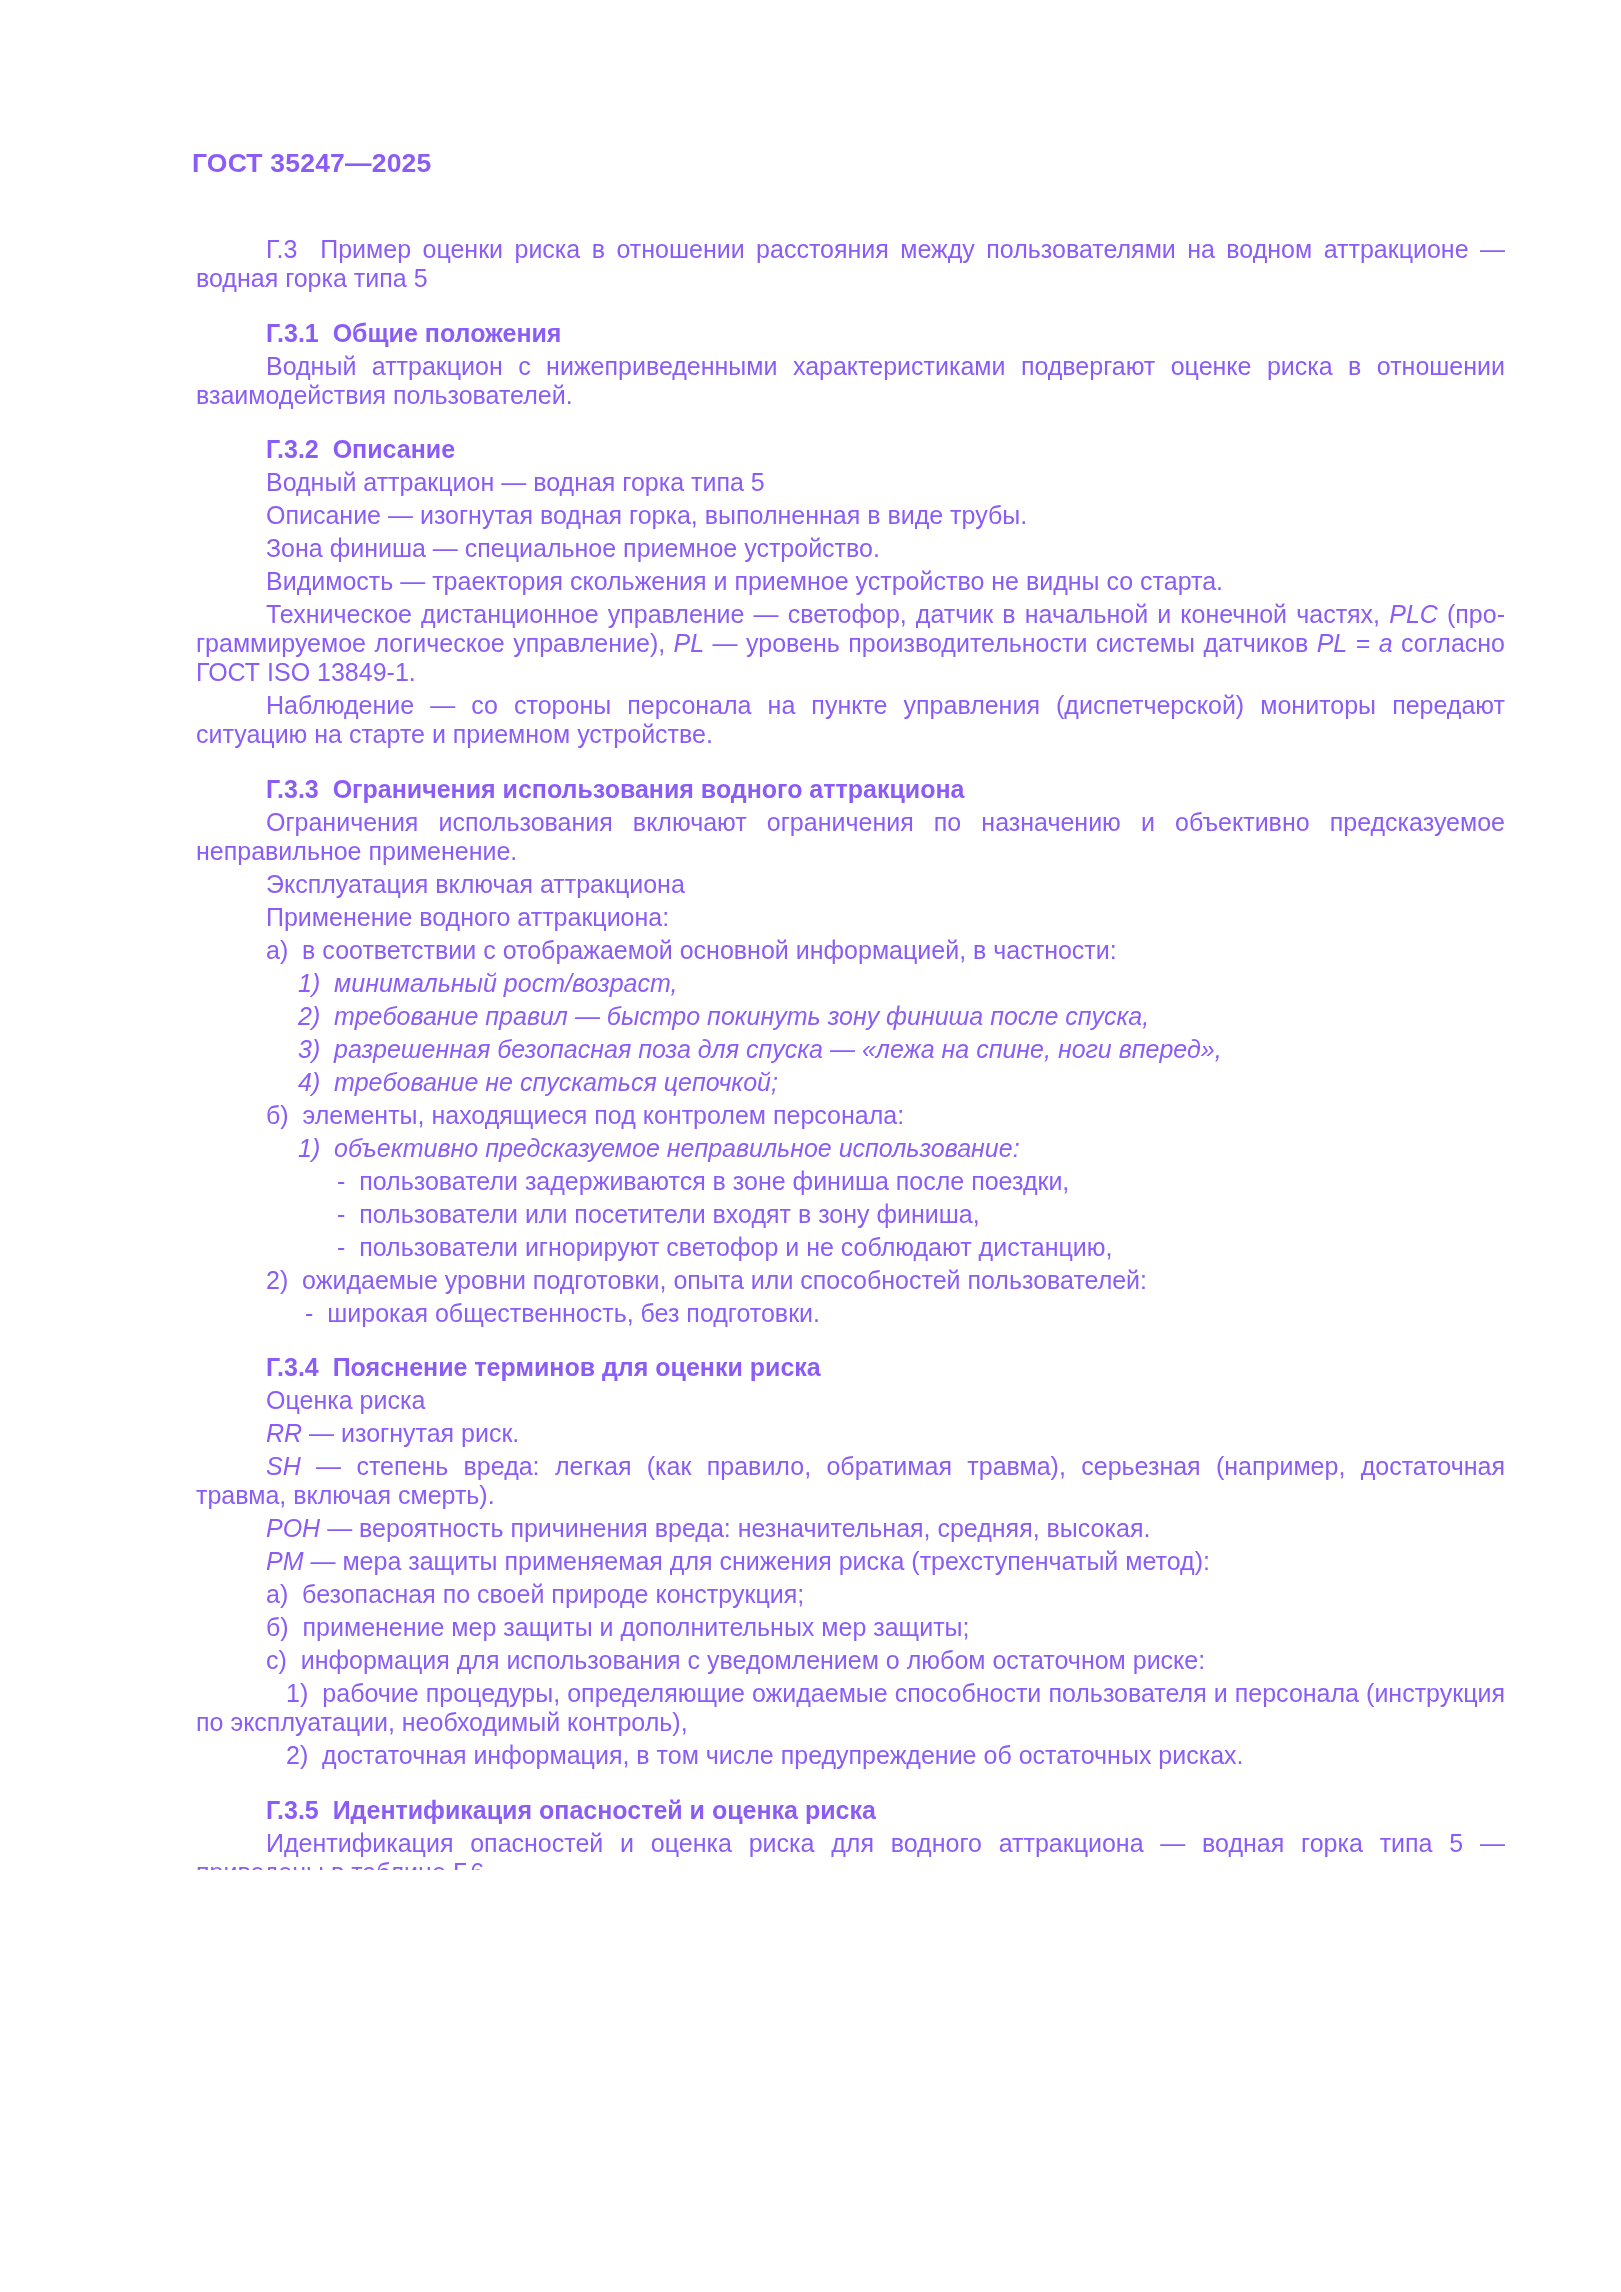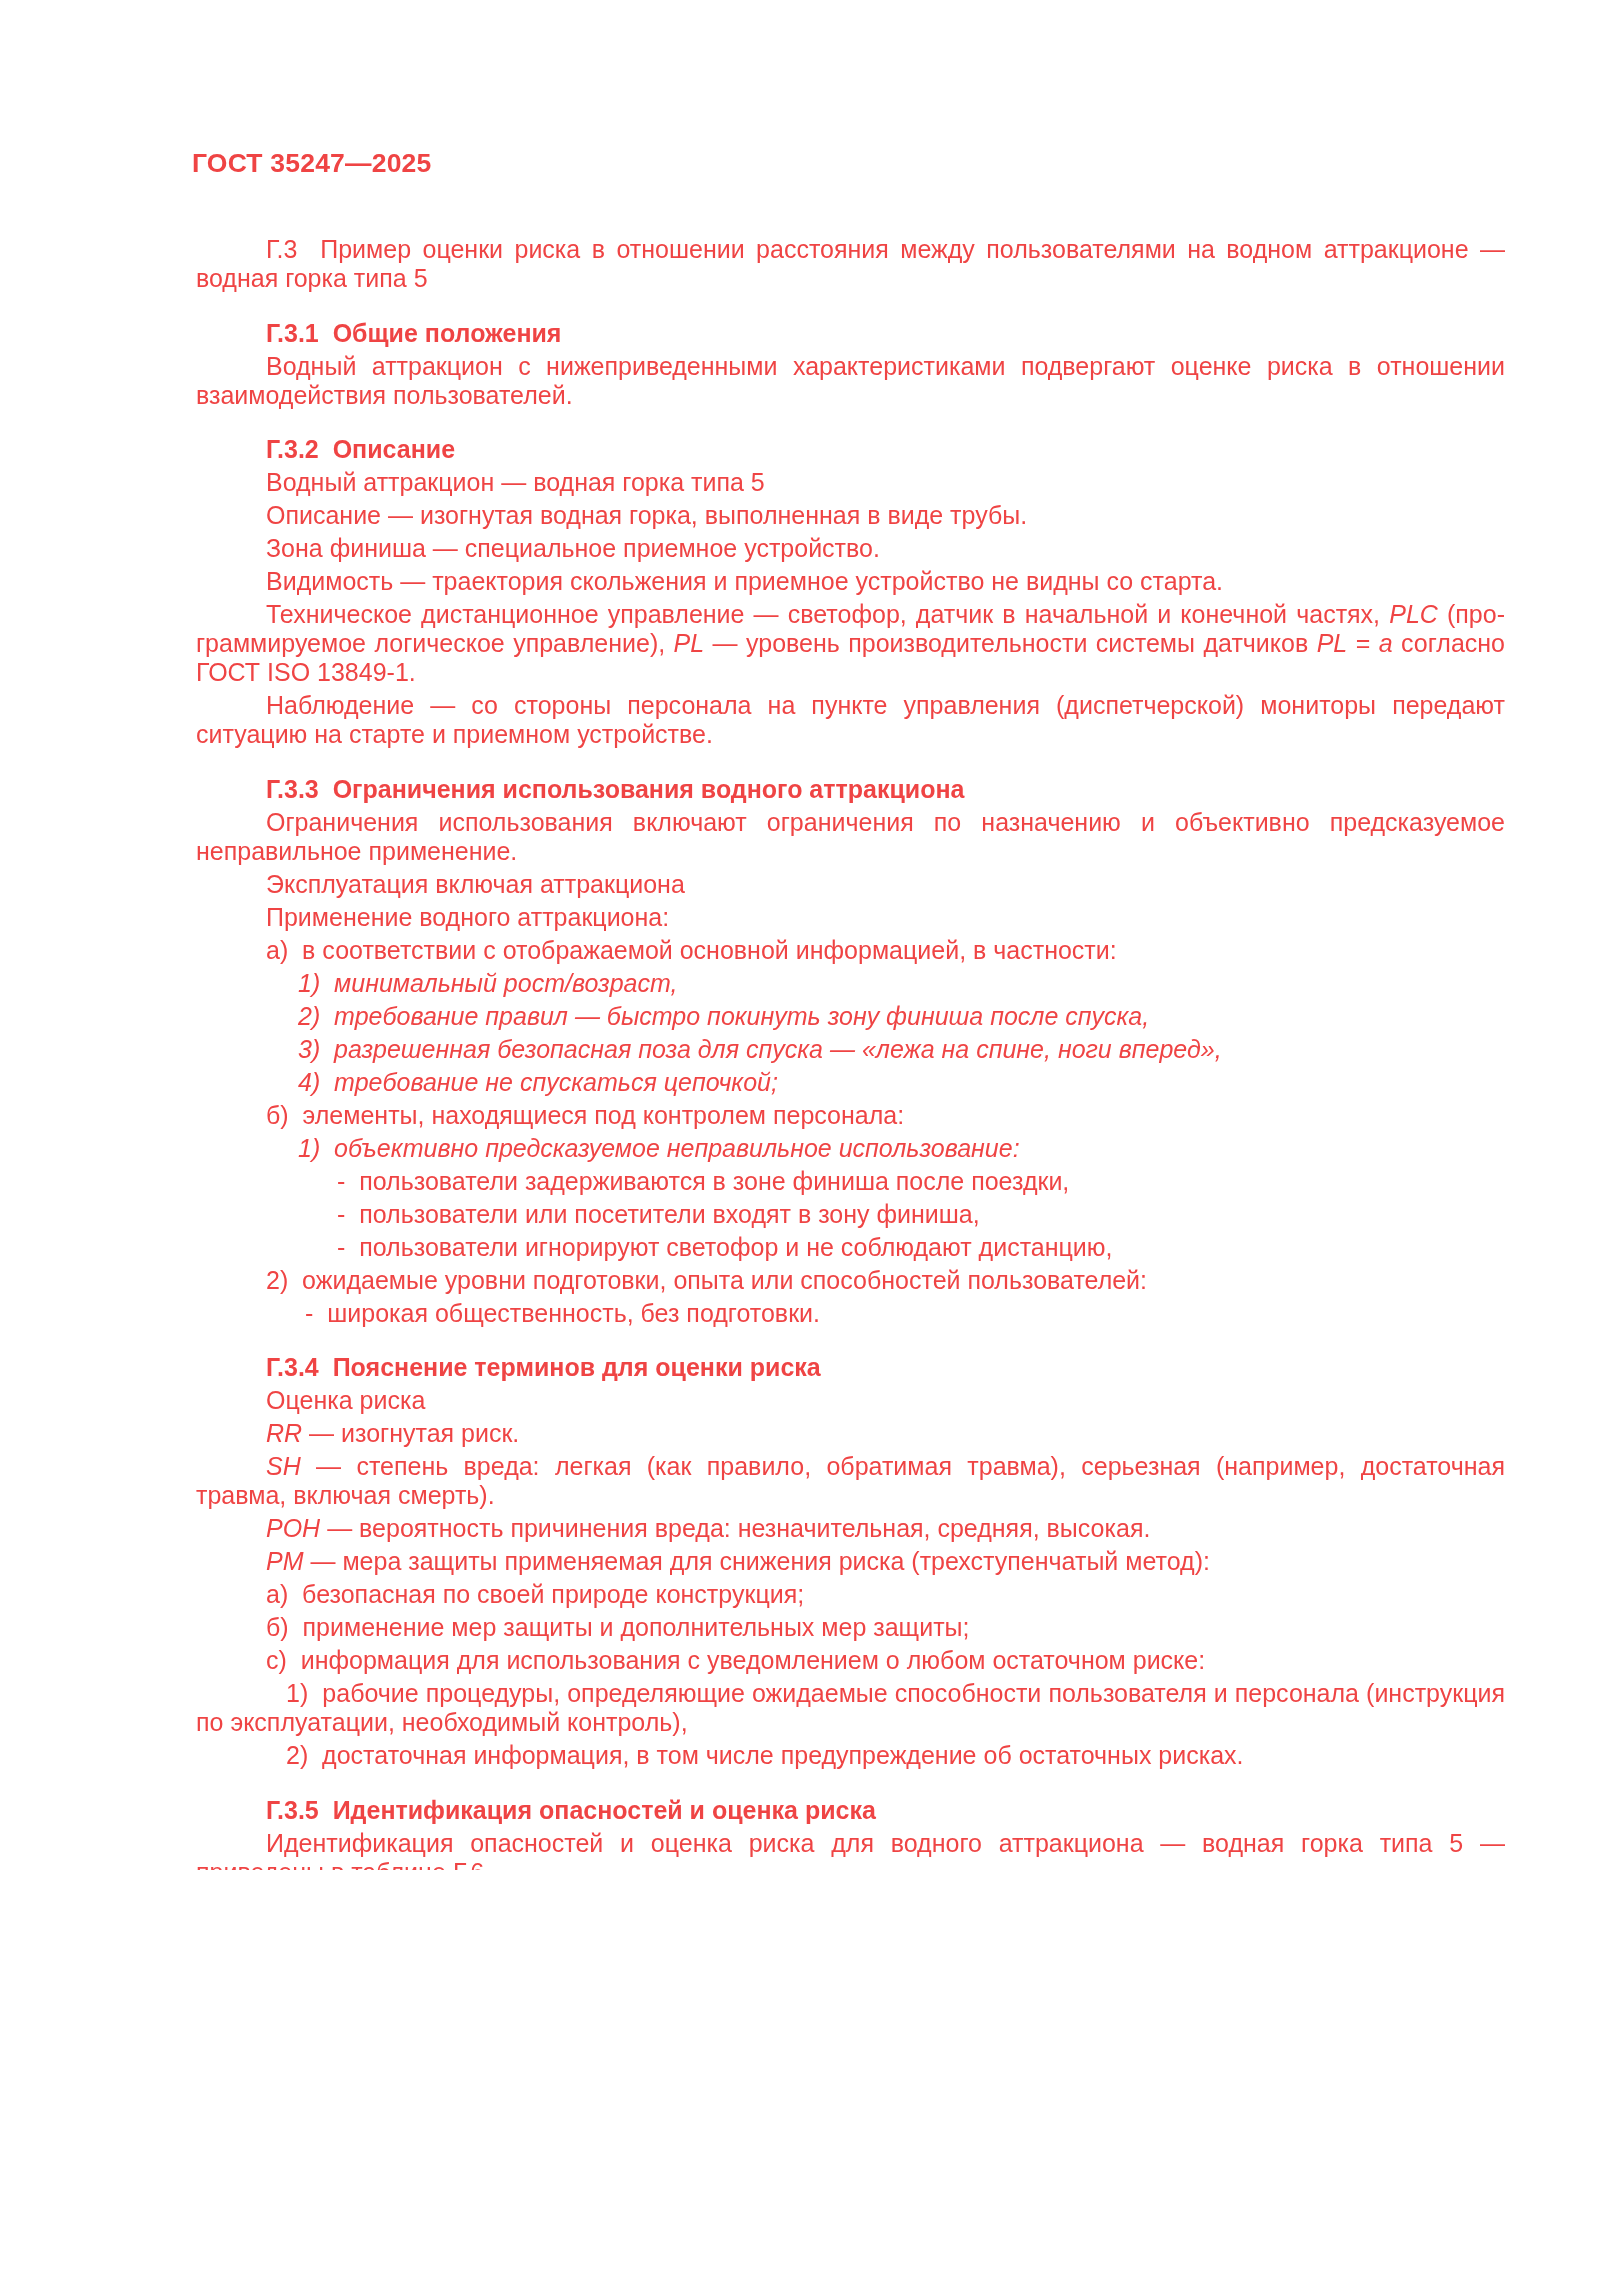--- a/index.html
+++ b/index.html
@@ -1,21 +1,21 @@
 <!DOCTYPE html>
 <html lang="ru"><head>
 <meta charset="utf-8">
 <style>
   html, body { margin: 0; padding: 0; background: #ffffff; }
   .page {
     position: relative;
     width: 1621px;
     height: 1870px;
     background: #ffffff;
-    color: #ef4444;
+    color: #8b5cf6;
     font-family: "Liberation Sans", sans-serif;
     font-size: 25px;
     line-height: 29px;
     overflow: hidden;
   }
   .running-header {
     position: absolute;
     top: 149px;
     left: 192px;
     font-size: 26.5px;

